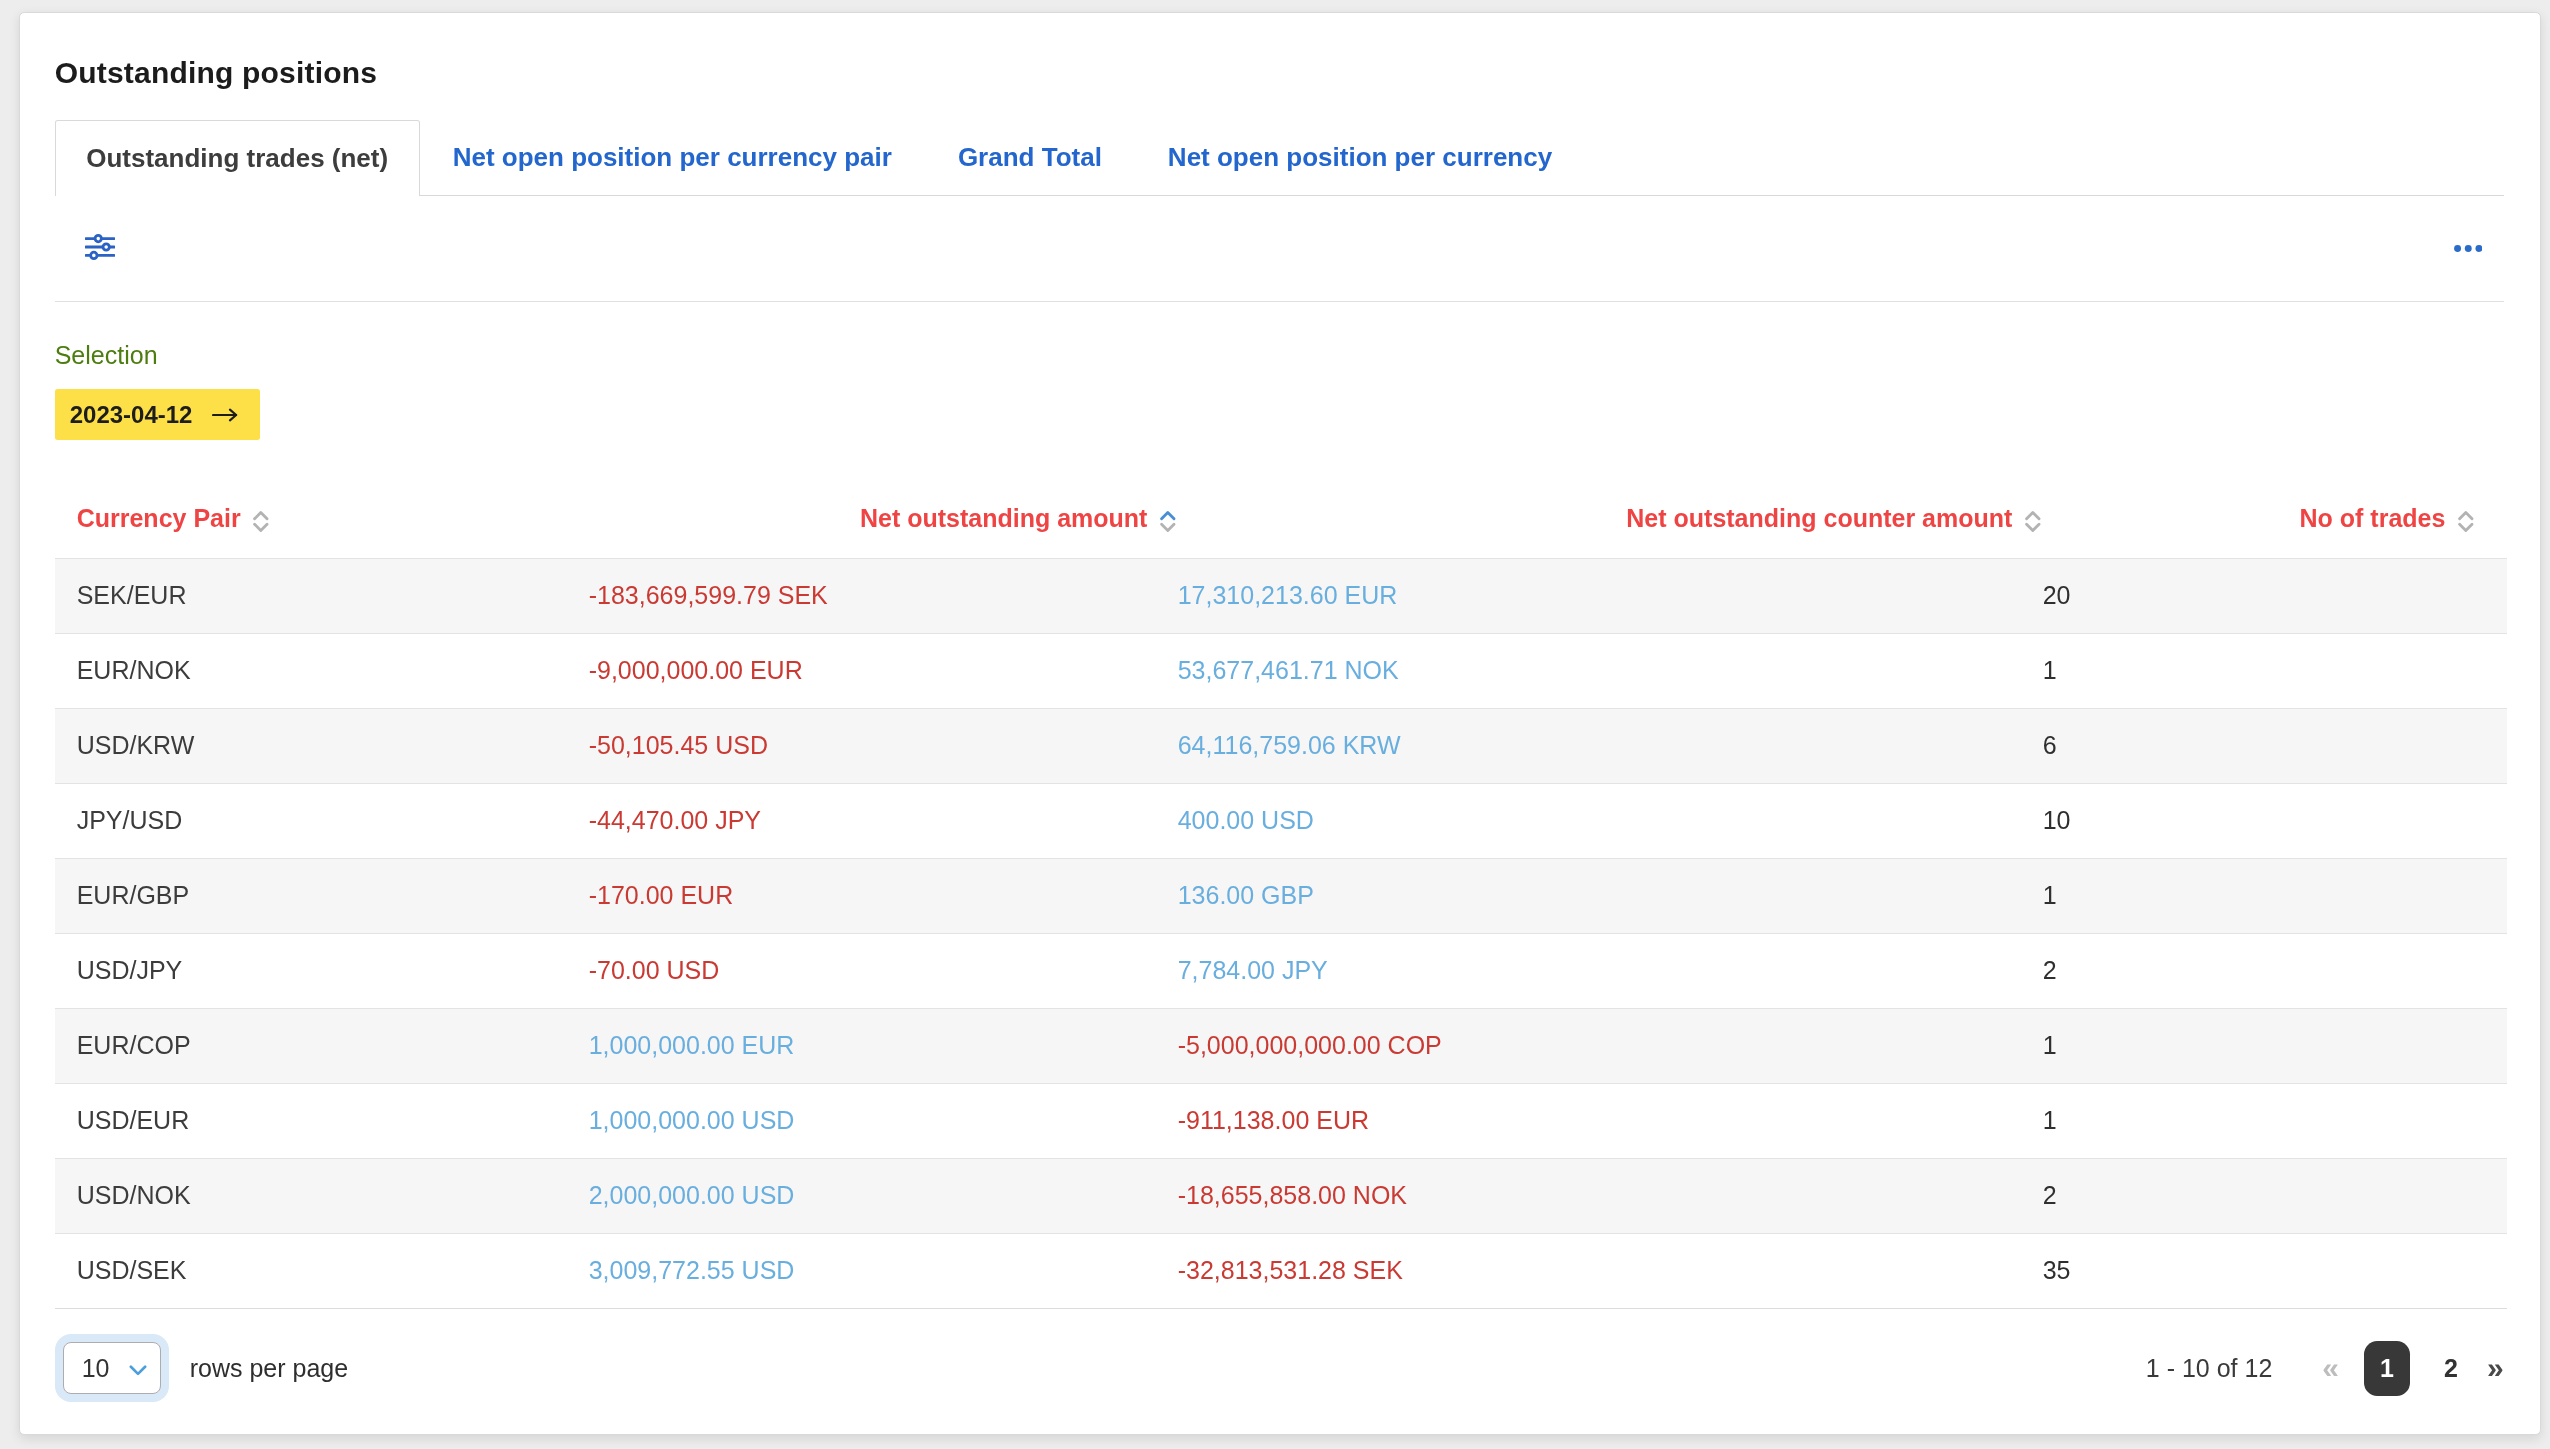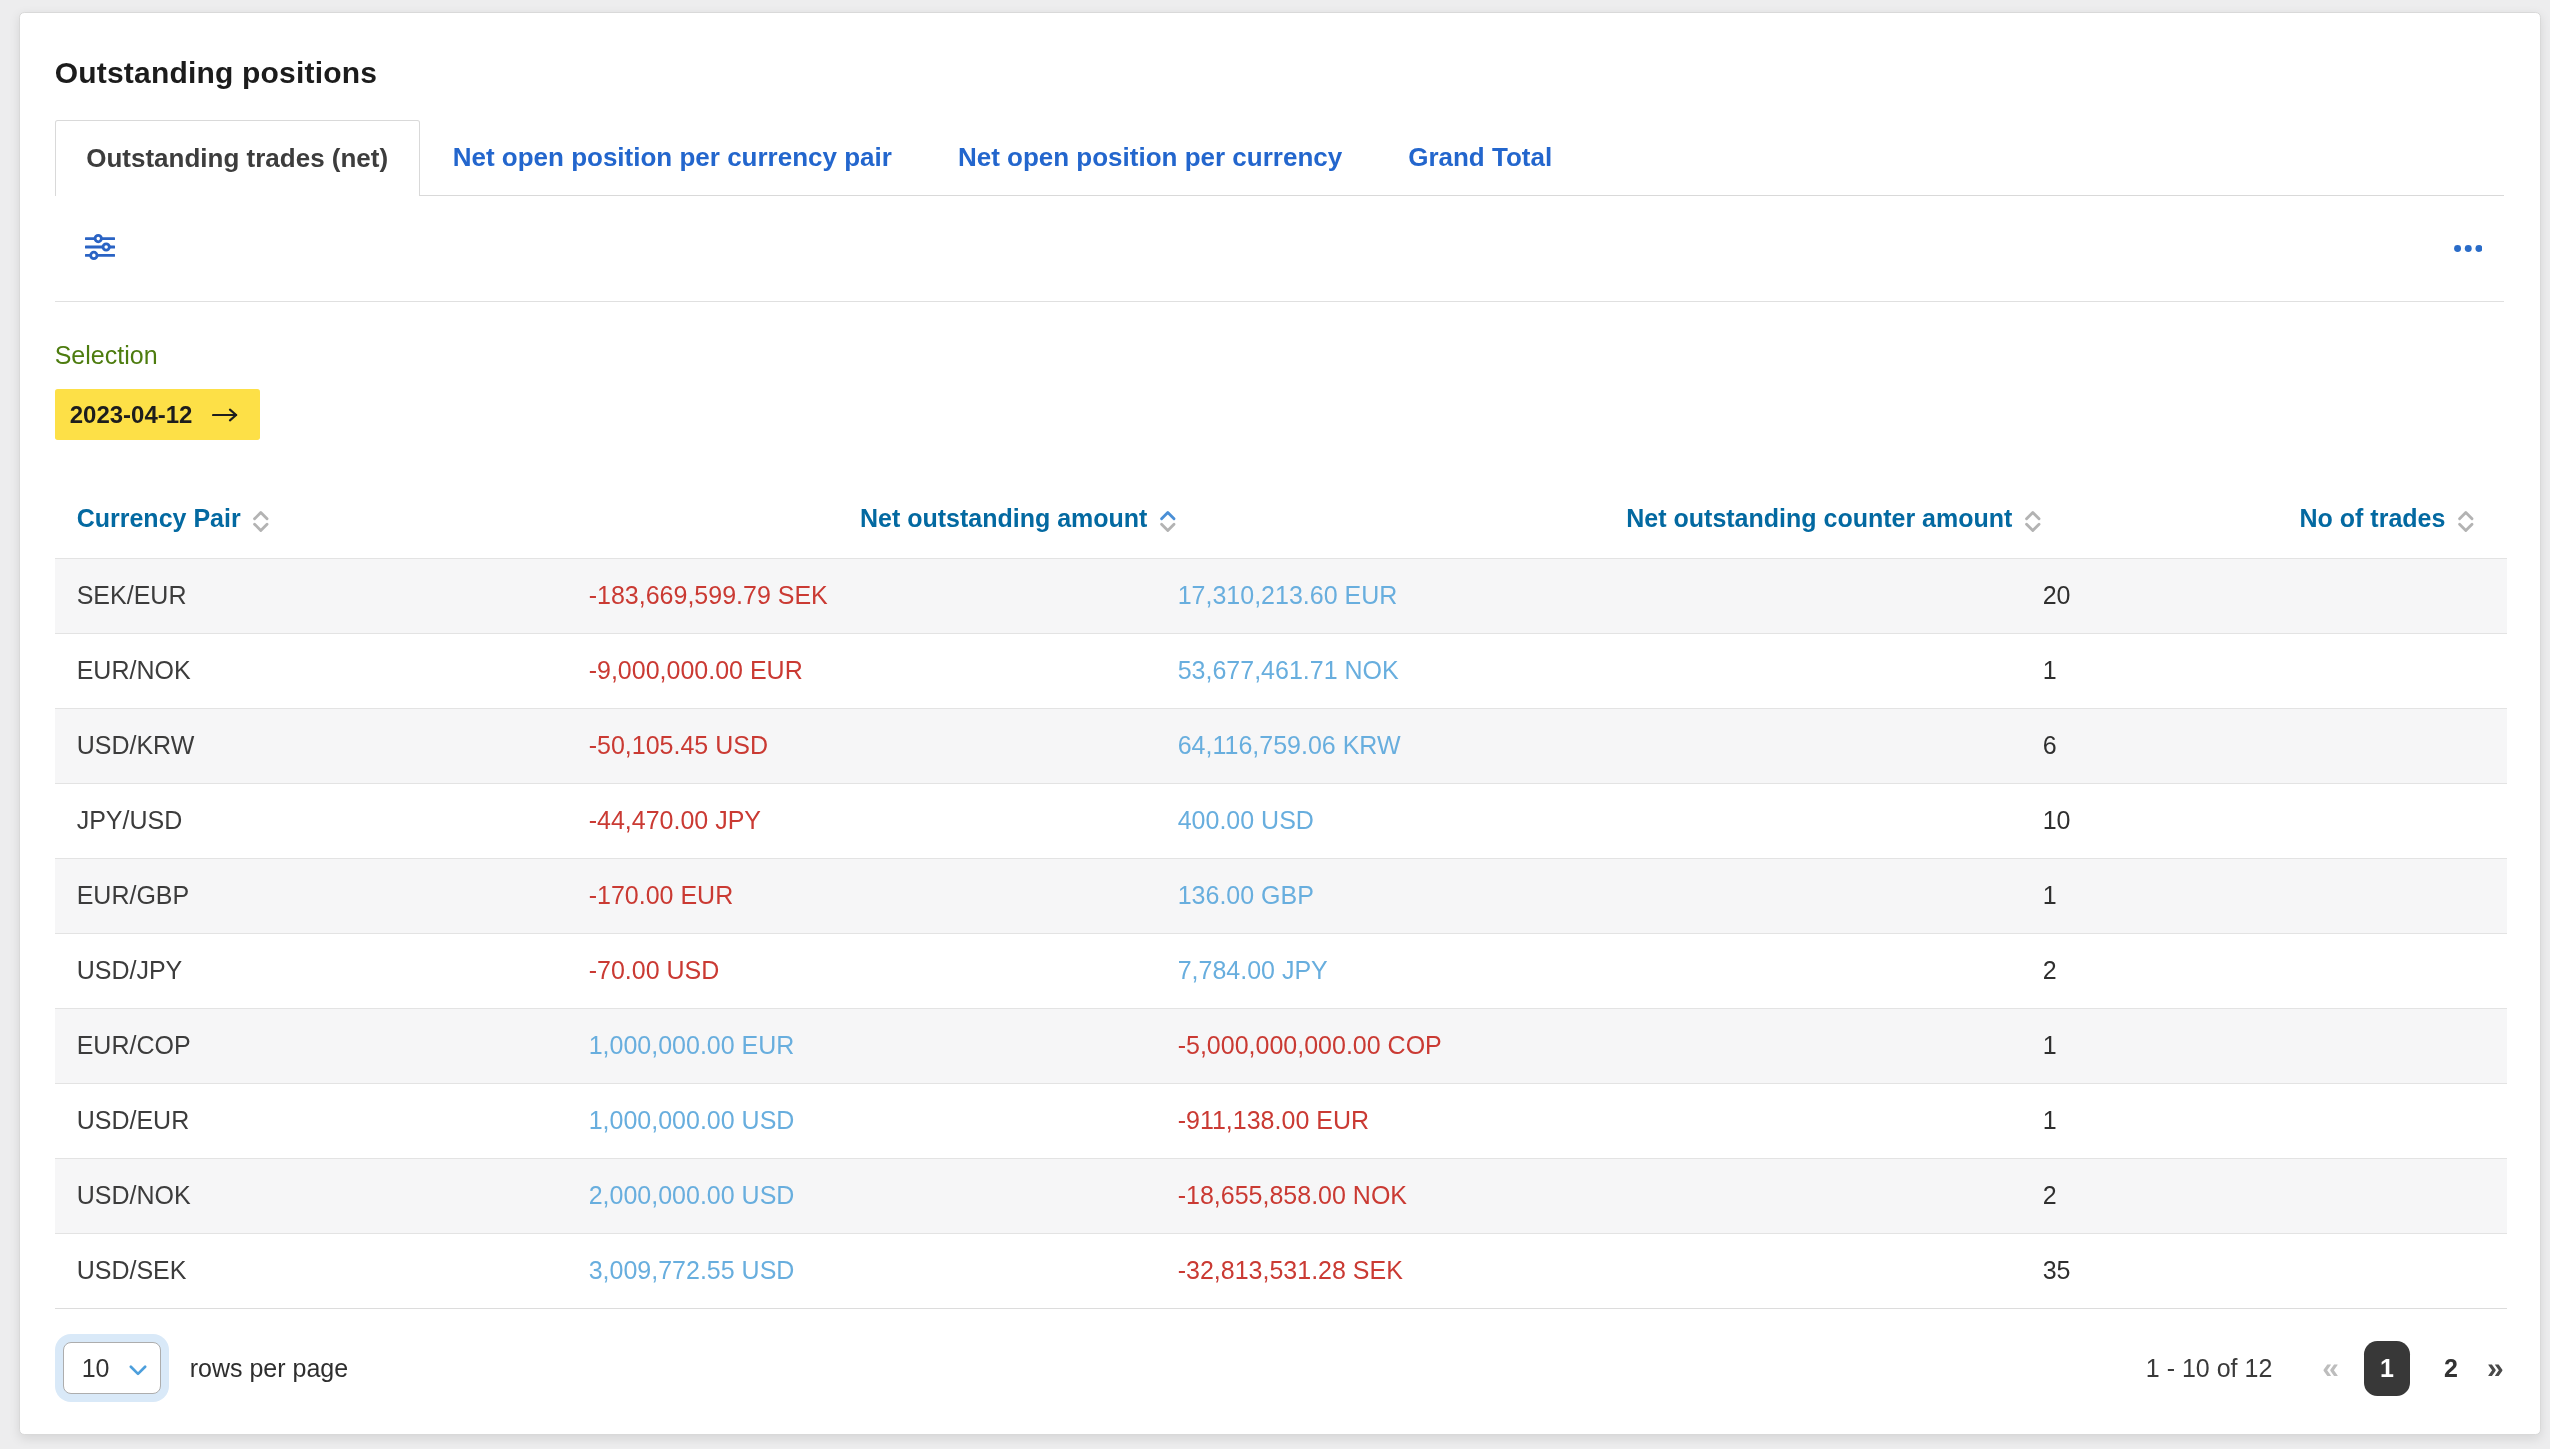--- a/index.html
+++ b/index.html
@@ -112,21 +112,21 @@
     table-layout: fixed;
   }
   col.c1 { width: 534px; }
   col.c2 { width: 589px; }
   col.c3 { width: 865px; }
   col.c4 { width: 464px; }
   th {
     height: 72px;
     font-size: 25px;
     font-weight: 700;
-    color: #0369a1;
+    color: #ef4444;
     white-space: nowrap;
     cursor: pointer;
   }
   th.left  { text-align: left;  padding-left: 22px; }
   th.right { text-align: right; }
   th:last-child { padding-right: 31px; }
   td {
     height: 75px;
     font-size: 25px;
     border-top: 0.9px solid #e3e3e3;
@@ -209,24 +209,24 @@
   <h1 class="page-title">Outstanding positions</h1>
 
   <div class="tabs">
     <div class="tab tab--active">
       <span>Outstanding trades (net)</span>
     </div>
     <div class="tab tab--link">
       <span>Net open position per currency pair</span>
     </div>
     <div class="tab tab--link">
+      <span>Grand Total</span>
+    </div>
+    <div class="tab tab--link">
       <span>Net open position per currency</span>
-    </div>
-    <div class="tab tab--link">
-      <span>Grand Total</span>
     </div>
   </div>
 
   <div class="toolbar">
     <button class="icon-btn filter-btn">
       <span>
         <svg width="30" height="26" viewBox="0 0 34 29" fill="none" stroke="#2a63c4" stroke-width="3.2" stroke-linecap="round">
           <line x1="1" y1="5" x2="33" y2="5"></line>
           <line x1="1" y1="14.5" x2="33" y2="14.5"></line>
           <line x1="1" y1="24" x2="33" y2="24"></line>

